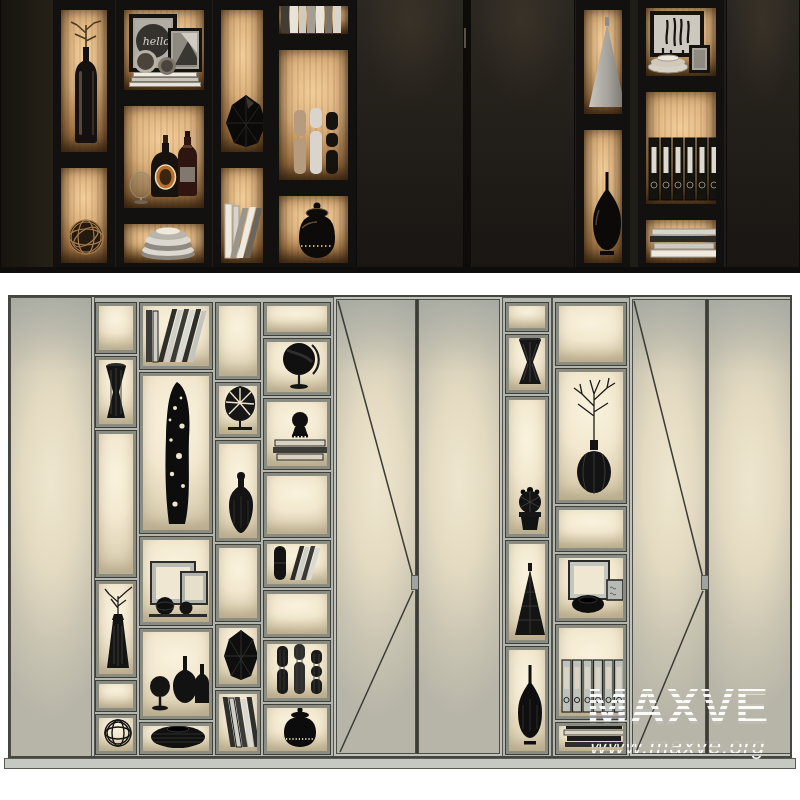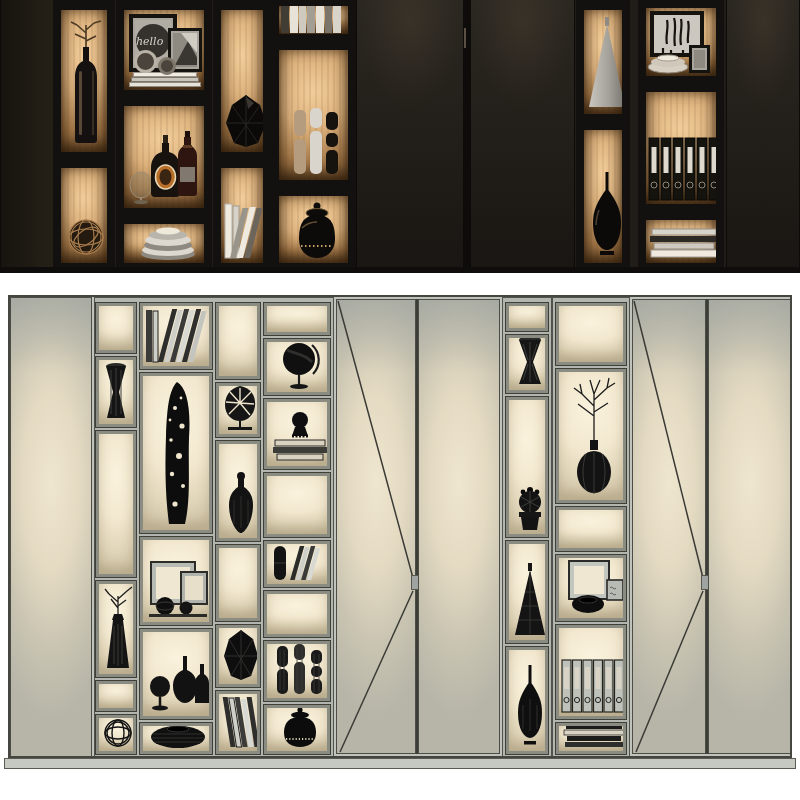--- a/index.html
+++ b/index.html
@@ -20,21 +20,21 @@
   .door-dark{position:absolute;top:0;height:273px;
       background:
         radial-gradient(70% 45% at 50% 8%, rgba(134,112,82,.16), rgba(0,0,0,0) 70%),
         linear-gradient(180deg,#2b2721,#211d18 55%,#191613);
       border-left:1px solid #0c0b09;border-right:1px solid #0c0b09;box-sizing:border-box;}
   .photo-frame{position:absolute;left:0;top:267px;width:800px;height:6px;background:#0f0d0b;}
 
   .pframe{position:absolute;box-sizing:border-box;background:#a9a49c;border:4px solid #15130f;}
   .pframe .mat{position:absolute;inset:2px;background:#b1aca4;}
   .hello-circle{position:absolute;left:50%;top:46%;transform:translate(-50%,-50%);
-      width:34px;height:34px;border-radius:50%;background:#35322e;display:flex;align-items:center;justify-content:flex-start;}
+      width:34px;height:34px;border-radius:50%;background:#35322e;display:flex;align-items:center;justify-content:flex-end;}
   .hello-txt{font:italic 11px "DejaVu Serif",serif;color:#d6d1c9;}
   .tri-art{position:absolute;inset:2px;background:#8e8a82;overflow:hidden;}
   .tri-art:before{content:"";position:absolute;left:2px;top:8px;border-left:13px solid transparent;
       border-right:13px solid transparent;border-bottom:24px solid #3a3733;}
   .tri-art:after{content:"";position:absolute;right:0;top:0;border-left:16px solid transparent;border-top:20px solid #d0ccc4;}
   .ring{position:absolute;border-radius:50%;border:3px solid #b9b2a6;background:#4a443c;}
   .bookstack3 > div{position:absolute;left:0;}
 
   
   #clay{position:absolute;left:8px;top:295px;width:784px;height:463px;background:#c0c3bc;
@@ -577,14 +577,18 @@
       <line x1="2" y1="2" x2="71" y2="279" stroke="#3a3b36" stroke-width="1.5" vector-effect="non-scaling-stroke"></line>
       <line x1="71" y1="292" x2="4" y2="453" stroke="#3a3b36" stroke-width="1.5" vector-effect="non-scaling-stroke"></line>
     </svg>
     <div class="gapline" style="left:696px;top:2px;width:2px;height:455px;"></div>
     <div class="handle" style="left:691px;top:278px;width:8px;height:15px;"></div>
     <div class="door-clay" style="left:698px;top:2px;width:84px;height:455px;"></div>
   </div>
 
   <div class="baseplinth"></div>
 
+  <div class="watermark">
+    <div class="wm-brand">MAXVE</div>
+    <div class="wm-url">www.maxve.org</div>
+  </div>
 
 </div>
 
 </body></html>

